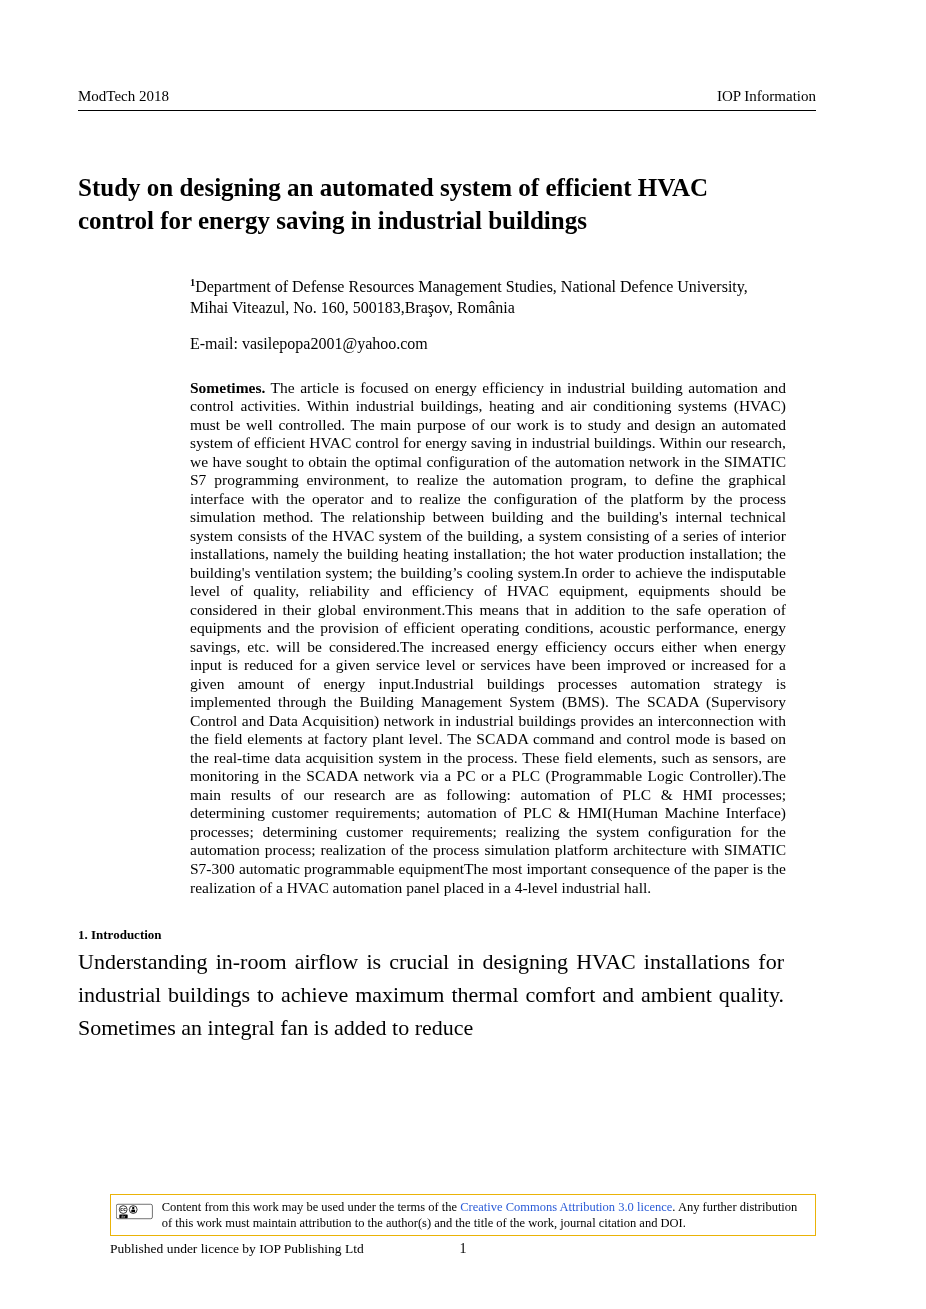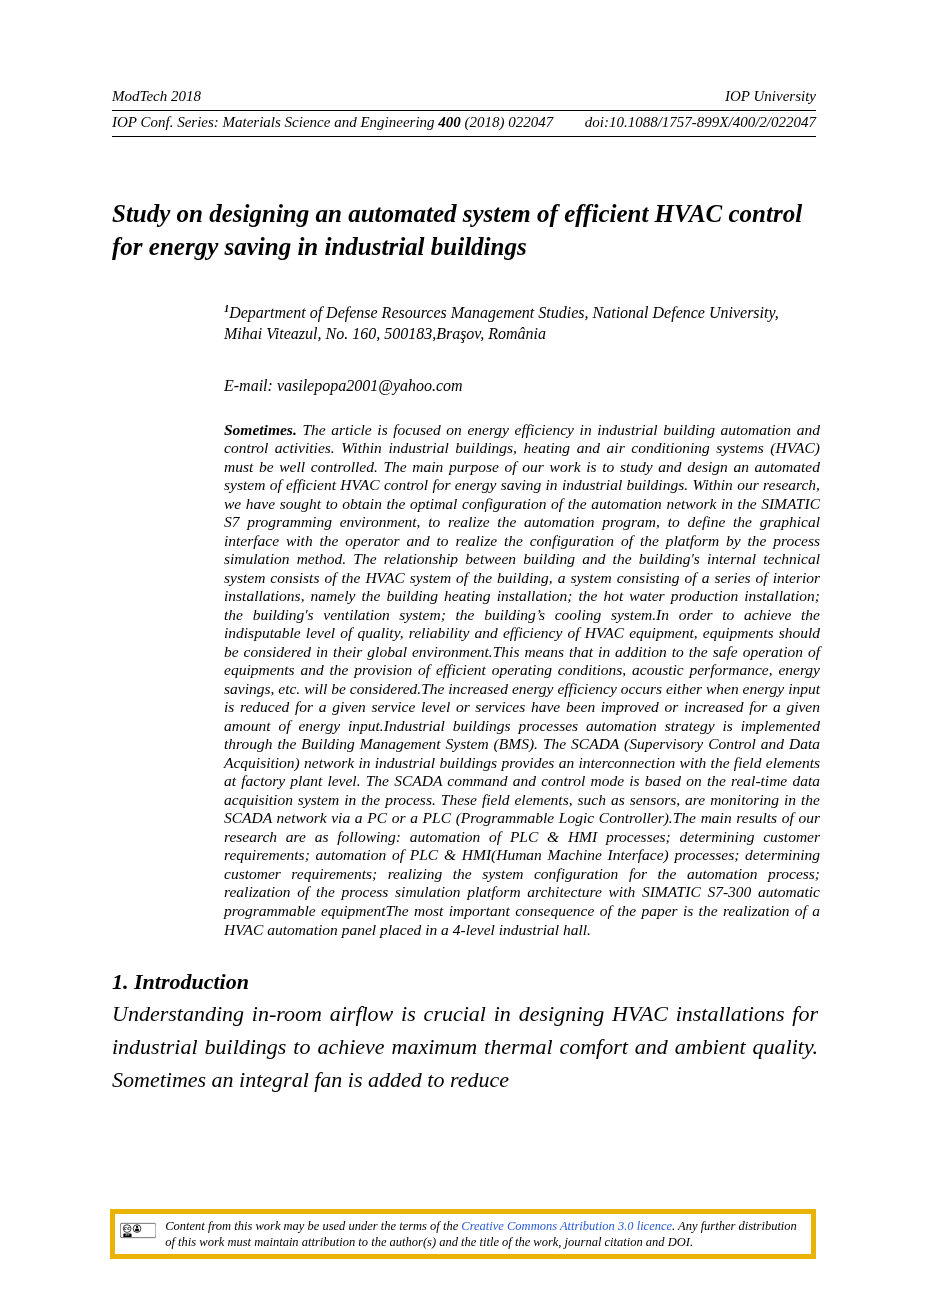--- a/index.html
+++ b/index.html
@@ -6,23 +6,22 @@
   html, body { background: #ffffff; }
   body {
     font-family: "Liberation Serif", "DejaVu Serif", serif;
     color: #000;
   }
   .page {
     position: relative;
     width: 926px;
     height: 1309px;
     background: #fff;
-    padding: 88px 110px 0 112px;
+    padding: 88px 110px 0 78px;
     overflow: hidden;
-    font-style: italic;
   }
   
   .running-head-row {
     display: flex;
     justify-content: space-between;
     font-size: 15px;
     padding-bottom: 5px;
     border-bottom: 1.2px solid #000;
   }
   .citation-row {
@@ -48,58 +47,58 @@
     margin-top: 40px;
     width: 596px;
     font-size: 16px;
   }
   .authors-line { font-weight: bold; margin-bottom: 9px; }
   .affiliation { line-height: 1.3; text-align: left; }
   .affiliation .affil-sup { font-weight: bold; }
   sup { font-size: 0.65em; vertical-align: super; line-height: 0; }
   .email-line {
     margin-left: 112px;
-    margin-top: 32px;
+    margin-top: 16px;
     font-size: 16px;
   }
   
   .abstract-block {
     margin-left: 112px;
     margin-top: 26px;
     width: 596px;
     font-size: 15.5px;
     line-height: 1.195;
     text-align: justify;
   }
   .abstract-label { font-weight: bold; }
   
   .section-heading {
     margin-top: 30px;
-    font-size: 22px;
+    font-size: 13px;
     font-weight: bold;
   }
   .intro-paragraph {
     font-size: 22px;
     line-height: 1.5;
     text-align: justify;
     margin-top: 2px;
     width: 706px;
   }
   
   .page-footer {
     position: absolute;
     left: 110px;
     right: 110px;
     bottom: 50px;
   }
   .license-box {
     display: flex;
     align-items: flex-start;
     gap: 9px;
-    border: 5px solid #eab308;
+    border: 1px solid #eab308;
     padding: 3px 7px 4px 5px;
   }
   .license-text {
     font-size: 12.5px;
     line-height: 1.3;
     padding-top: 1px;
   }
   .license-link { color: #2a5bd7; text-decoration: none; cursor: pointer; }
   .footer-bottom-row {
     position: relative;
@@ -115,29 +114,21 @@
     font-size: 14px;
   }
 </style>
 </head>
 <body>
 
 <div class="page">
 
   <div class="running-head-row">
     <span>ModTech 2018</span>
-    <span>IOP University</span>
-  </div>
-  <div class="citation-row">
-    <span class="citation-left">
-      <span>IOP Conf. Series: Materials Science and Engineering</span>
-      <b>400</b>
-      <span>(2018) 022047</span>
-    </span>
-    <span>doi:10.1088/1757-899X/400/2/022047</span>
+    <span>IOP Information</span>
   </div>
 
   <h1 class="paper-title">Study on designing an automated system of efficient HVAC control for energy saving in industrial buildings</h1>
 
   <div class="author-block">
     <p class="affiliation"><sup class="affil-sup">1</sup><span>Department of Defense Resources Management Studies, National Defence University, Mihai Viteazul, No. 160, 500183,Braşov, România</span></p>
   </div>
 
   <p class="email-line">E-mail: vasilepopa2001@yahoo.com</p>
 
@@ -156,15 +147,19 @@
         <circle cx="13" cy="10" r="7" fill="none" stroke="#000" stroke-width="1.4"></circle>
         <text x="13" y="12.6" font-size="7.5" font-family="DejaVu Sans, sans-serif" font-weight="bold" text-anchor="middle" fill="#000">CC</text>
         <circle cx="31" cy="10" r="7" fill="none" stroke="#000" stroke-width="1.4"></circle>
         <circle cx="31" cy="7.1" r="2.1" fill="#000"></circle>
         <path d="M27.6 14.7 v-3.1 q0-1.7 1.7-1.7 h3.4 q1.7 0 1.7 1.7 v3.1 z" fill="#000"></path>
         <rect x="6" y="19" width="15" height="6.5" rx="1" fill="#000"></rect>
         <text x="13.5" y="24.4" font-size="5.5" font-family="DejaVu Sans, sans-serif" fill="#fff" text-anchor="middle">BY</text>
       </svg>
       <p class="license-text"><span>Content from this work may be used under the terms of the</span> <a class="license-link" href="#">Creative Commons Attribution 3.0 licence</a><span>. Any further distribution of this work must maintain attribution to the author(s) and the title of the work, journal citation and DOI.</span></p>
     </div>
+    <div class="footer-bottom-row">
+      <span class="published-line">Published under licence by IOP Publishing Ltd</span>
+      <span class="page-number">1</span>
+    </div>
   </div>
 
 </div>
 
 </body></html>

